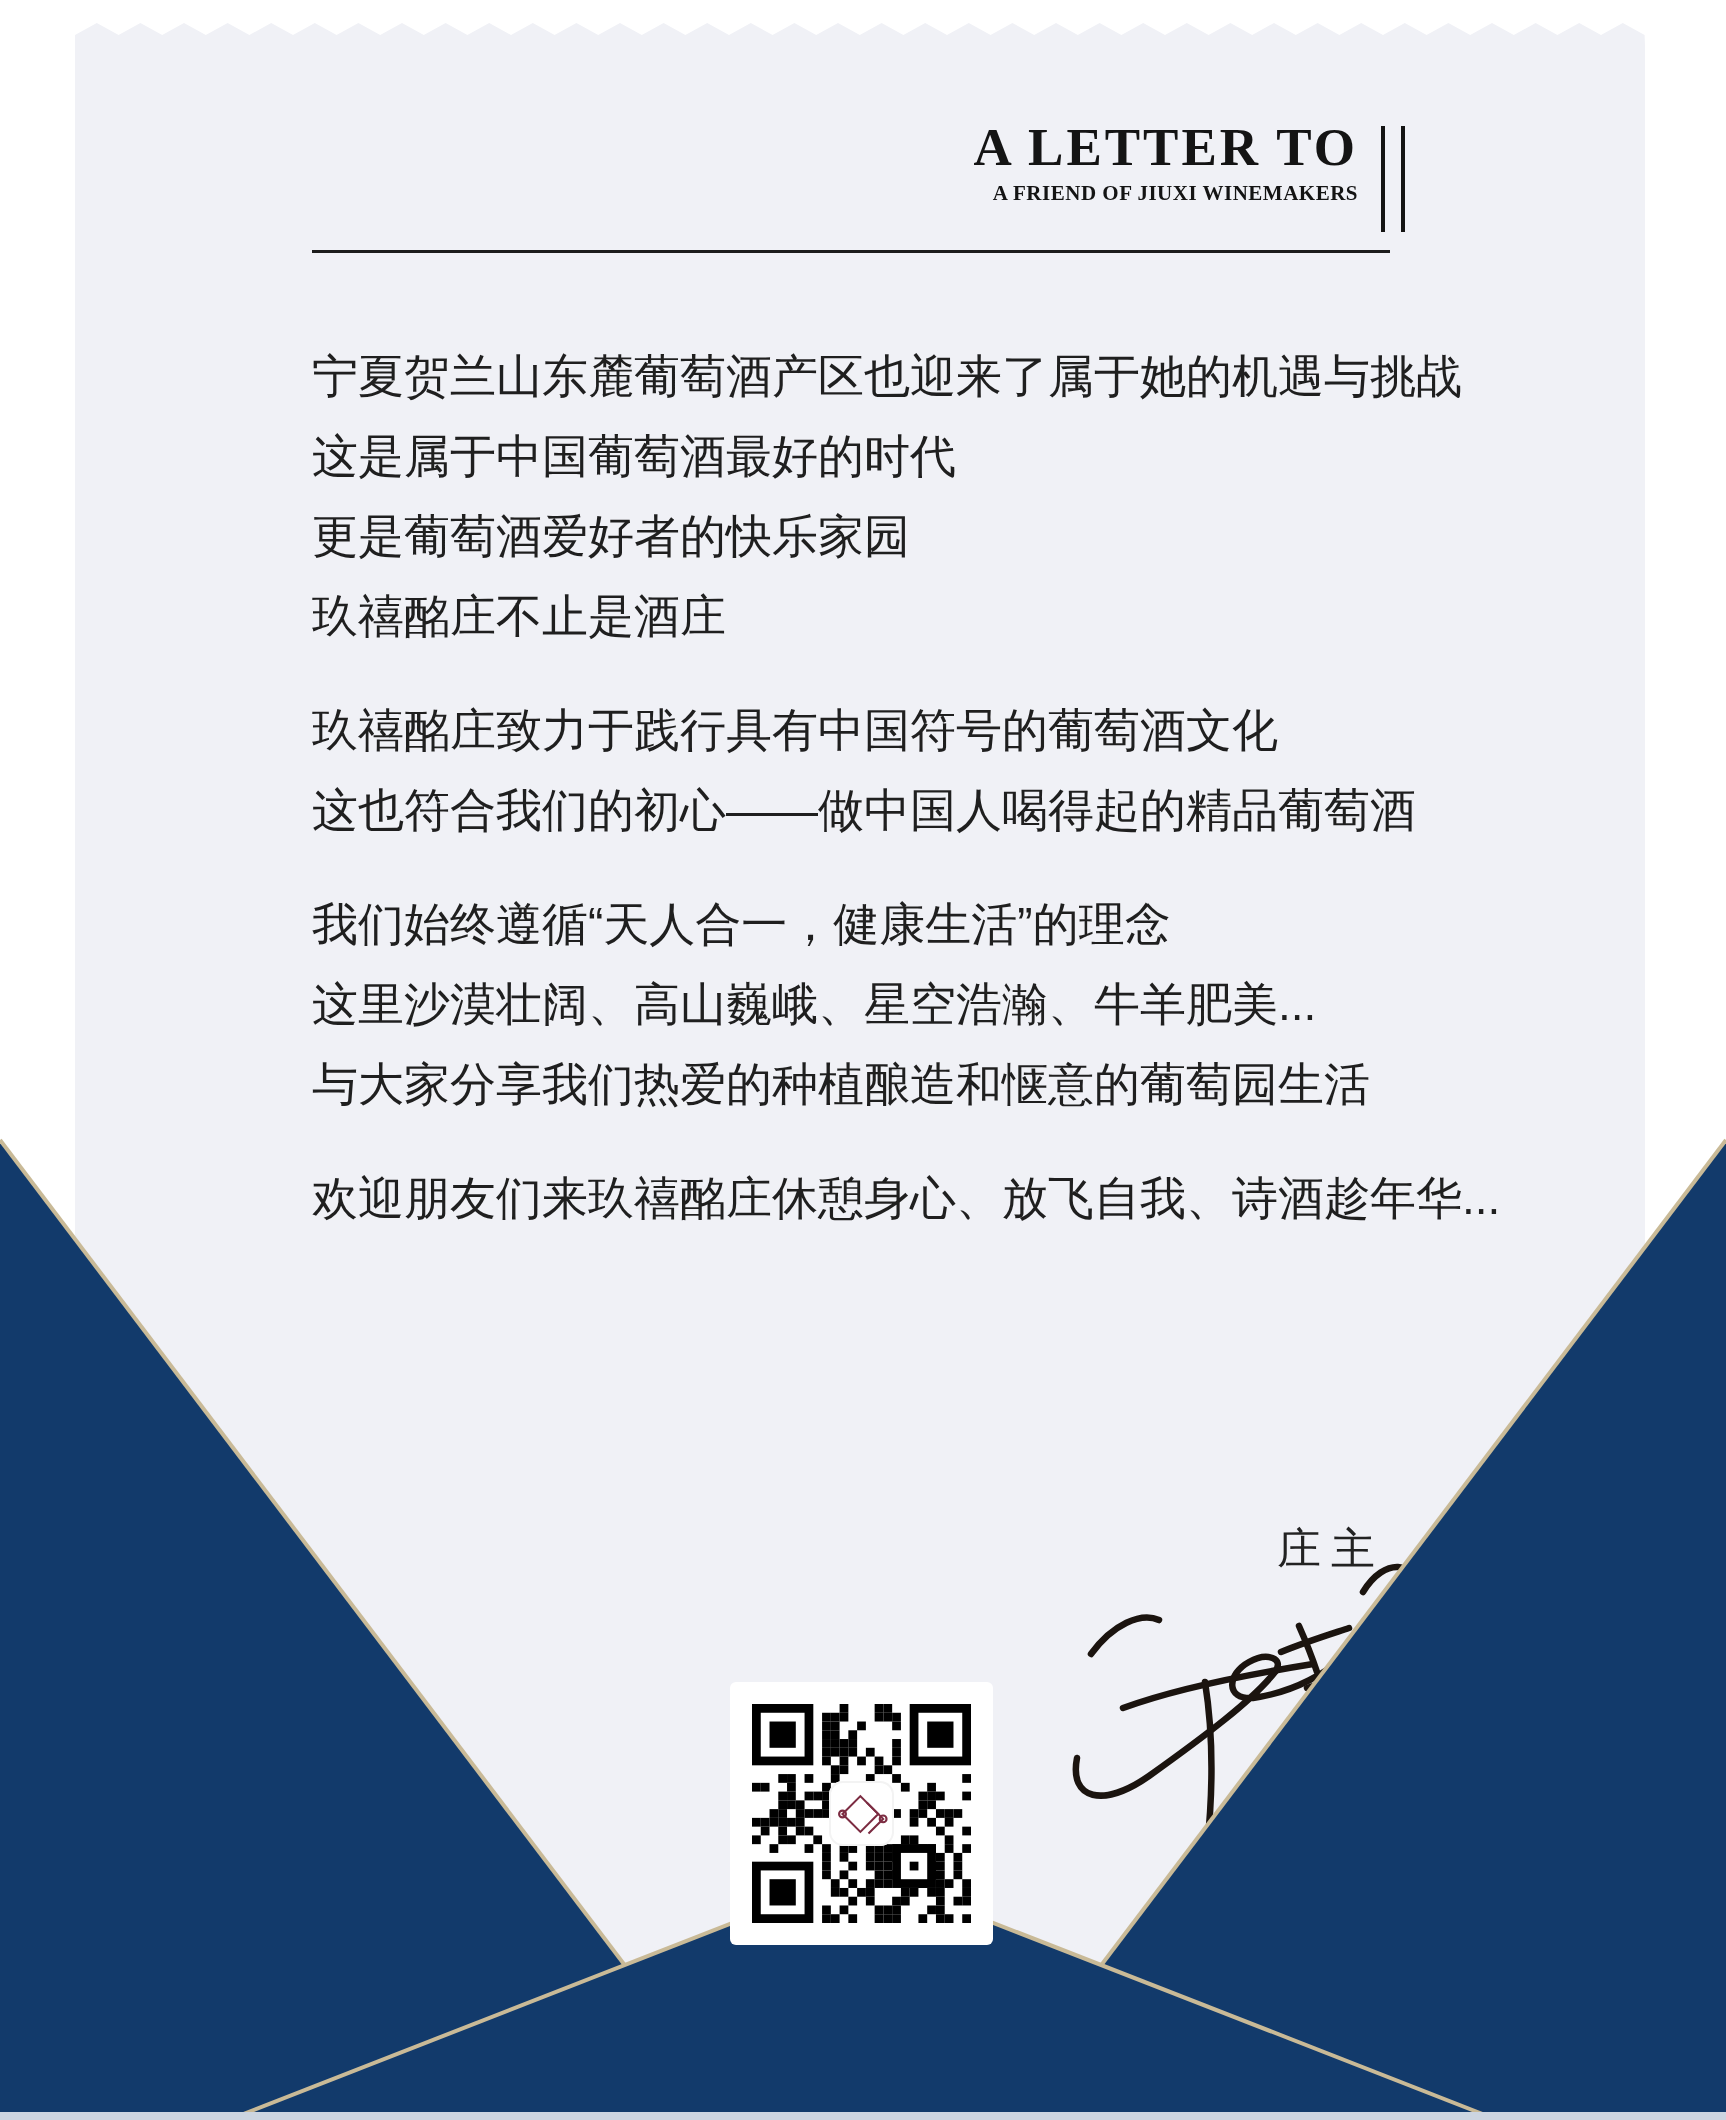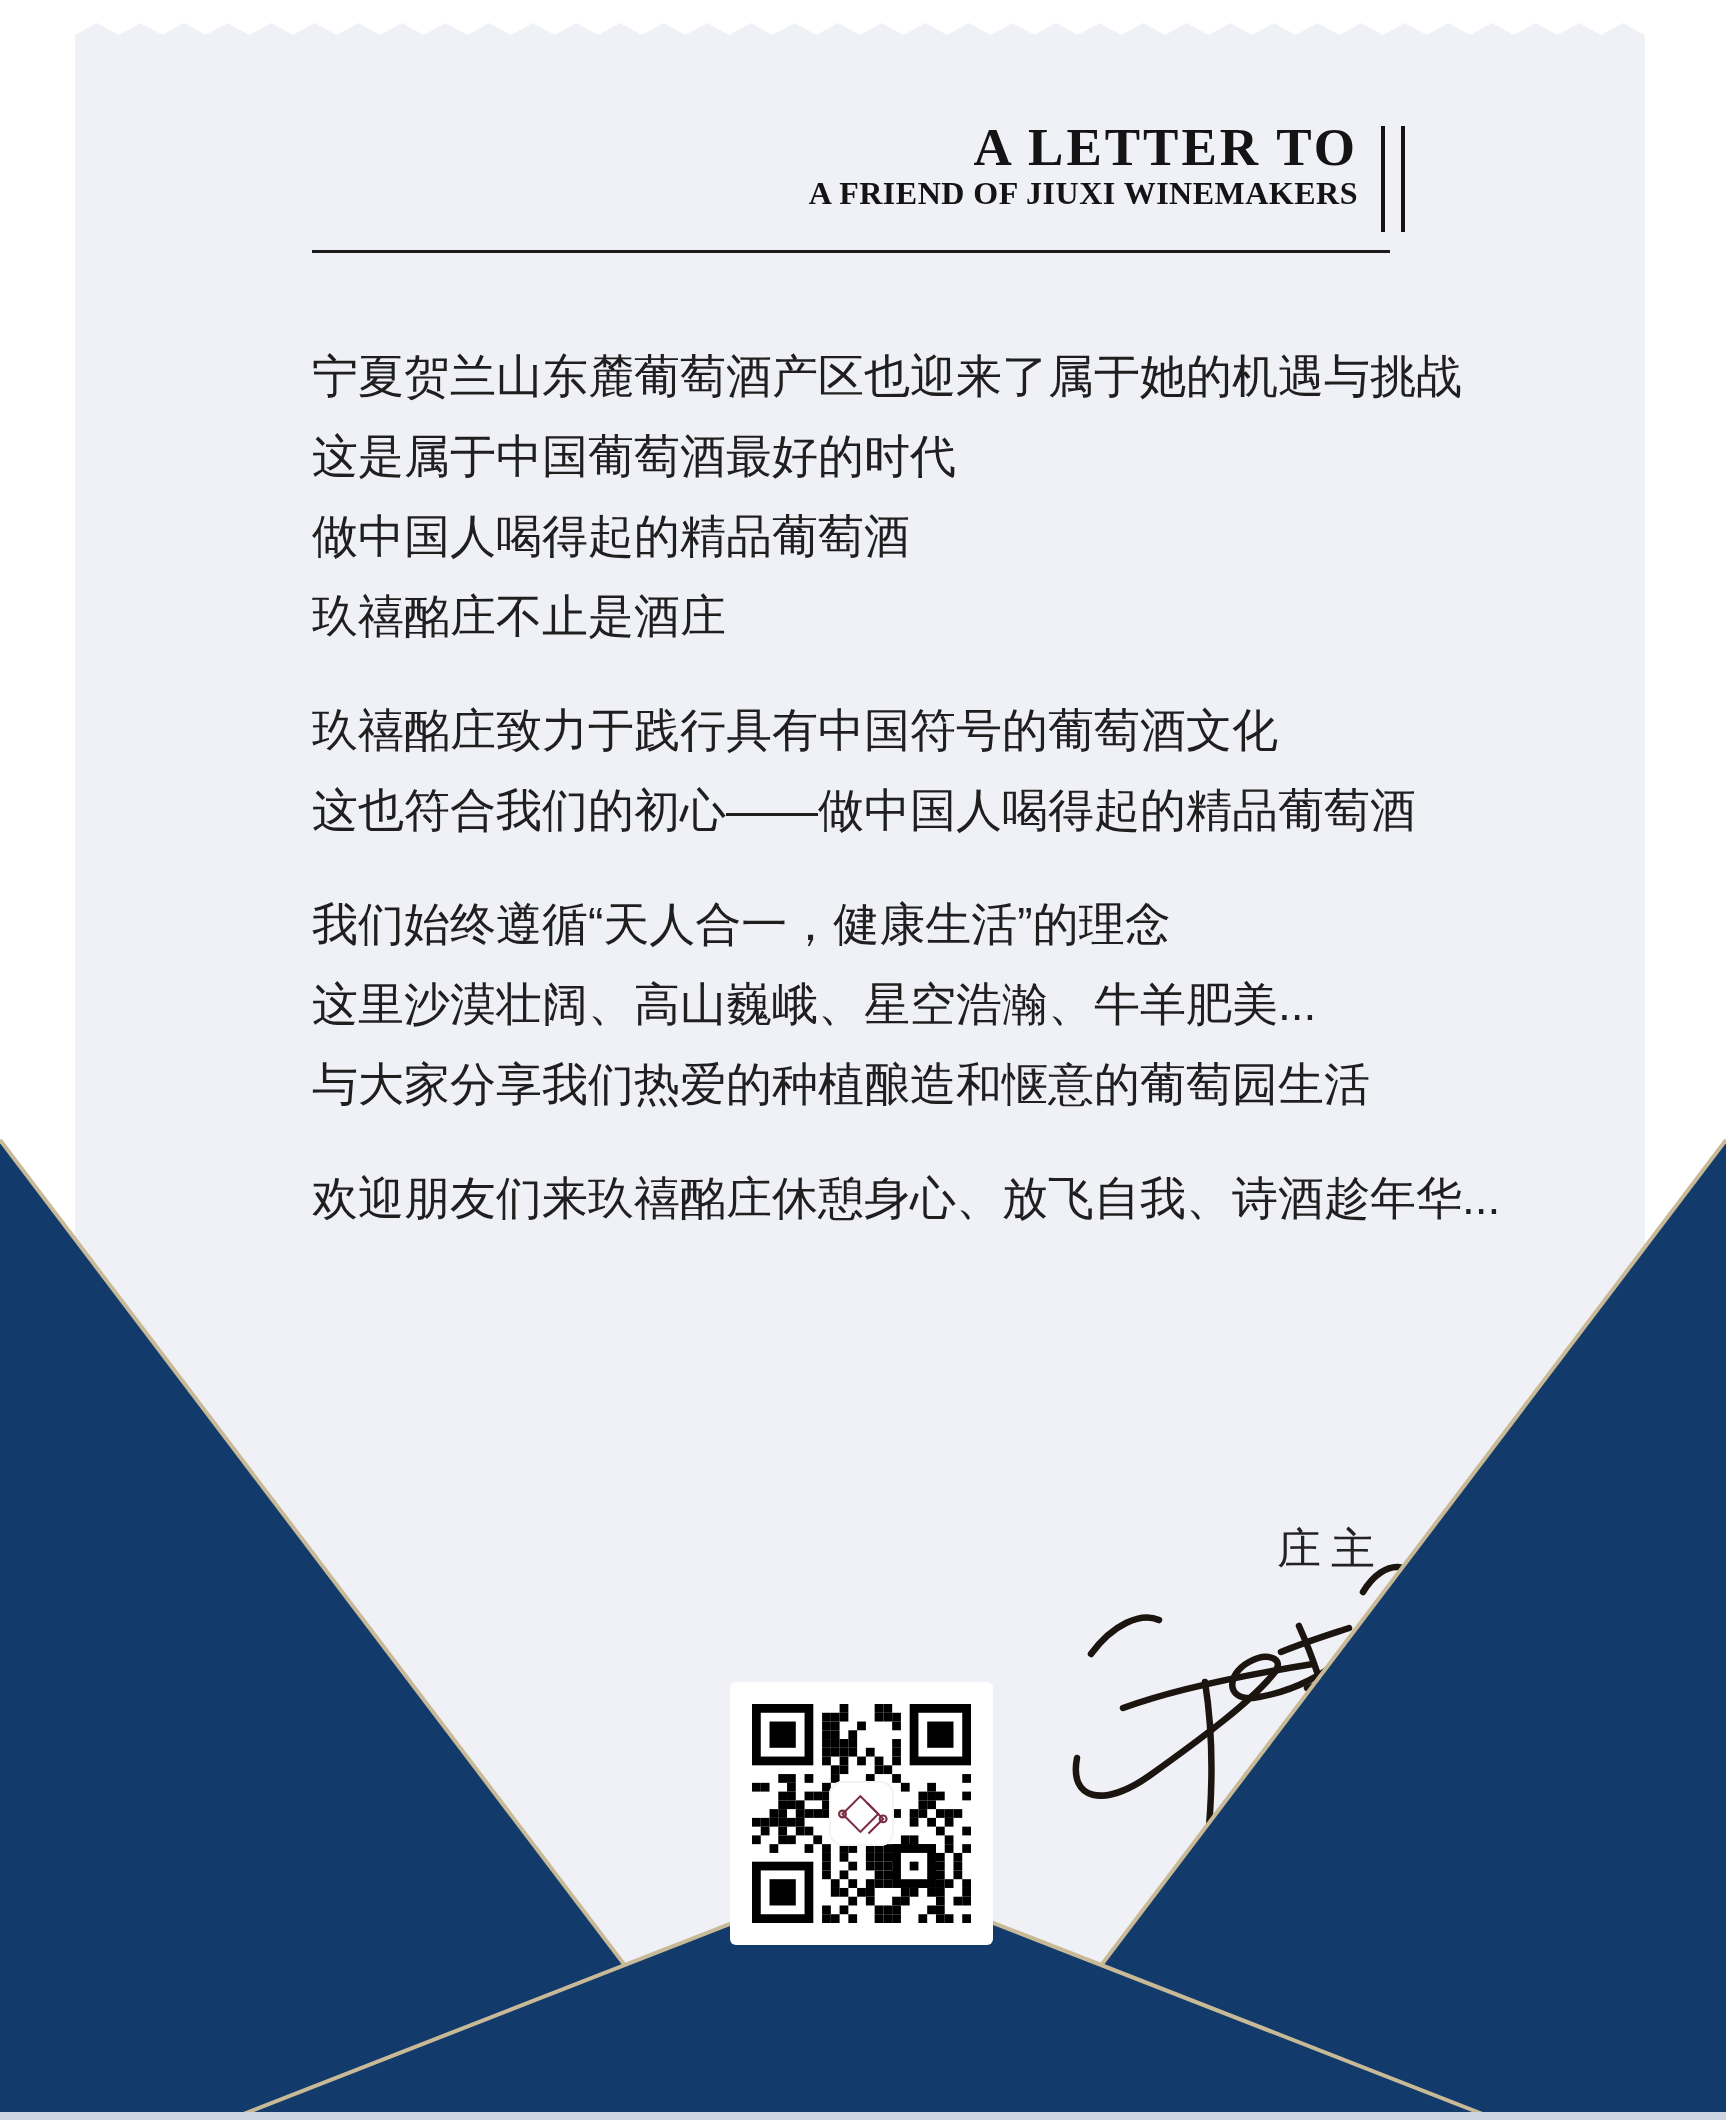--- a/index.html
+++ b/index.html
@@ -15,21 +15,21 @@
   .torn{position:absolute;left:75px;top:22px;width:1570px;height:24px;z-index:0;}
   .content{position:absolute;inset:0;z-index:1;}
 
   .masthead{position:absolute;top:118px;right:368px;text-align:right;color:#141414;}
   .masthead .title{
     font-family:"Liberation Serif","DejaVu Serif",serif;font-weight:bold;
     font-size:53px;letter-spacing:3px;line-height:58px;white-space:nowrap;
   }
   .masthead .subtitle{
     font-family:"Liberation Serif","DejaVu Serif",serif;font-weight:bold;
-    font-size:32px;letter-spacing:0.5px;line-height:34px;white-space:nowrap;
+    font-size:21px;letter-spacing:0.5px;line-height:34px;white-space:nowrap;
   }
   .double-bars{position:absolute;left:1381px;top:126px;width:16px;height:106px;
     border-left:4px solid #141414;border-right:4px solid #141414;}
   .rule{position:absolute;left:312px;top:250px;width:1078px;height:3px;background:#1c1c1c;}
 
   .letter-body{position:absolute;left:312px;top:302px;width:1140px;}
   .letter-body p{margin:0 0 34px 0;}
   .line{font-size:46px;line-height:80px;white-space:nowrap;color:var(--ink);}
 
   .owner{position:absolute;top:1488px;right:341px;font-size:44px;letter-spacing:10px;color:#222;margin-top:32px;}
@@ -60,21 +60,21 @@
     <div class="subtitle">A FRIEND OF JIUXI WINEMAKERS</div>
   </div>
   <div class="double-bars"></div>
   <div class="rule"></div>
 
   <div class="letter-body">
     <p>
       </p>
       <div class="line">宁夏贺兰山东麓葡萄酒产区也迎来了属于她的机遇与挑战</div>
       <div class="line">这是属于中国葡萄酒最好的时代</div>
-      <div class="line">做中国人喝得起的精品葡萄酒</div>
+      <div class="line">更是葡萄酒爱好者的快乐家园</div>
       <div class="line">玖禧酩庄不止是酒庄</div>
     <p></p>
     <p>
       </p>
       <div class="line">玖禧酩庄致力于践行具有中国符号的葡萄酒文化</div>
       <div class="line">这也符合我们的初心——做中国人喝得起的精品葡萄酒</div>
     <p></p>
     <p>
       </p>
       <div class="line">我们始终遵循“天人合一，健康生活”的理念</div>

